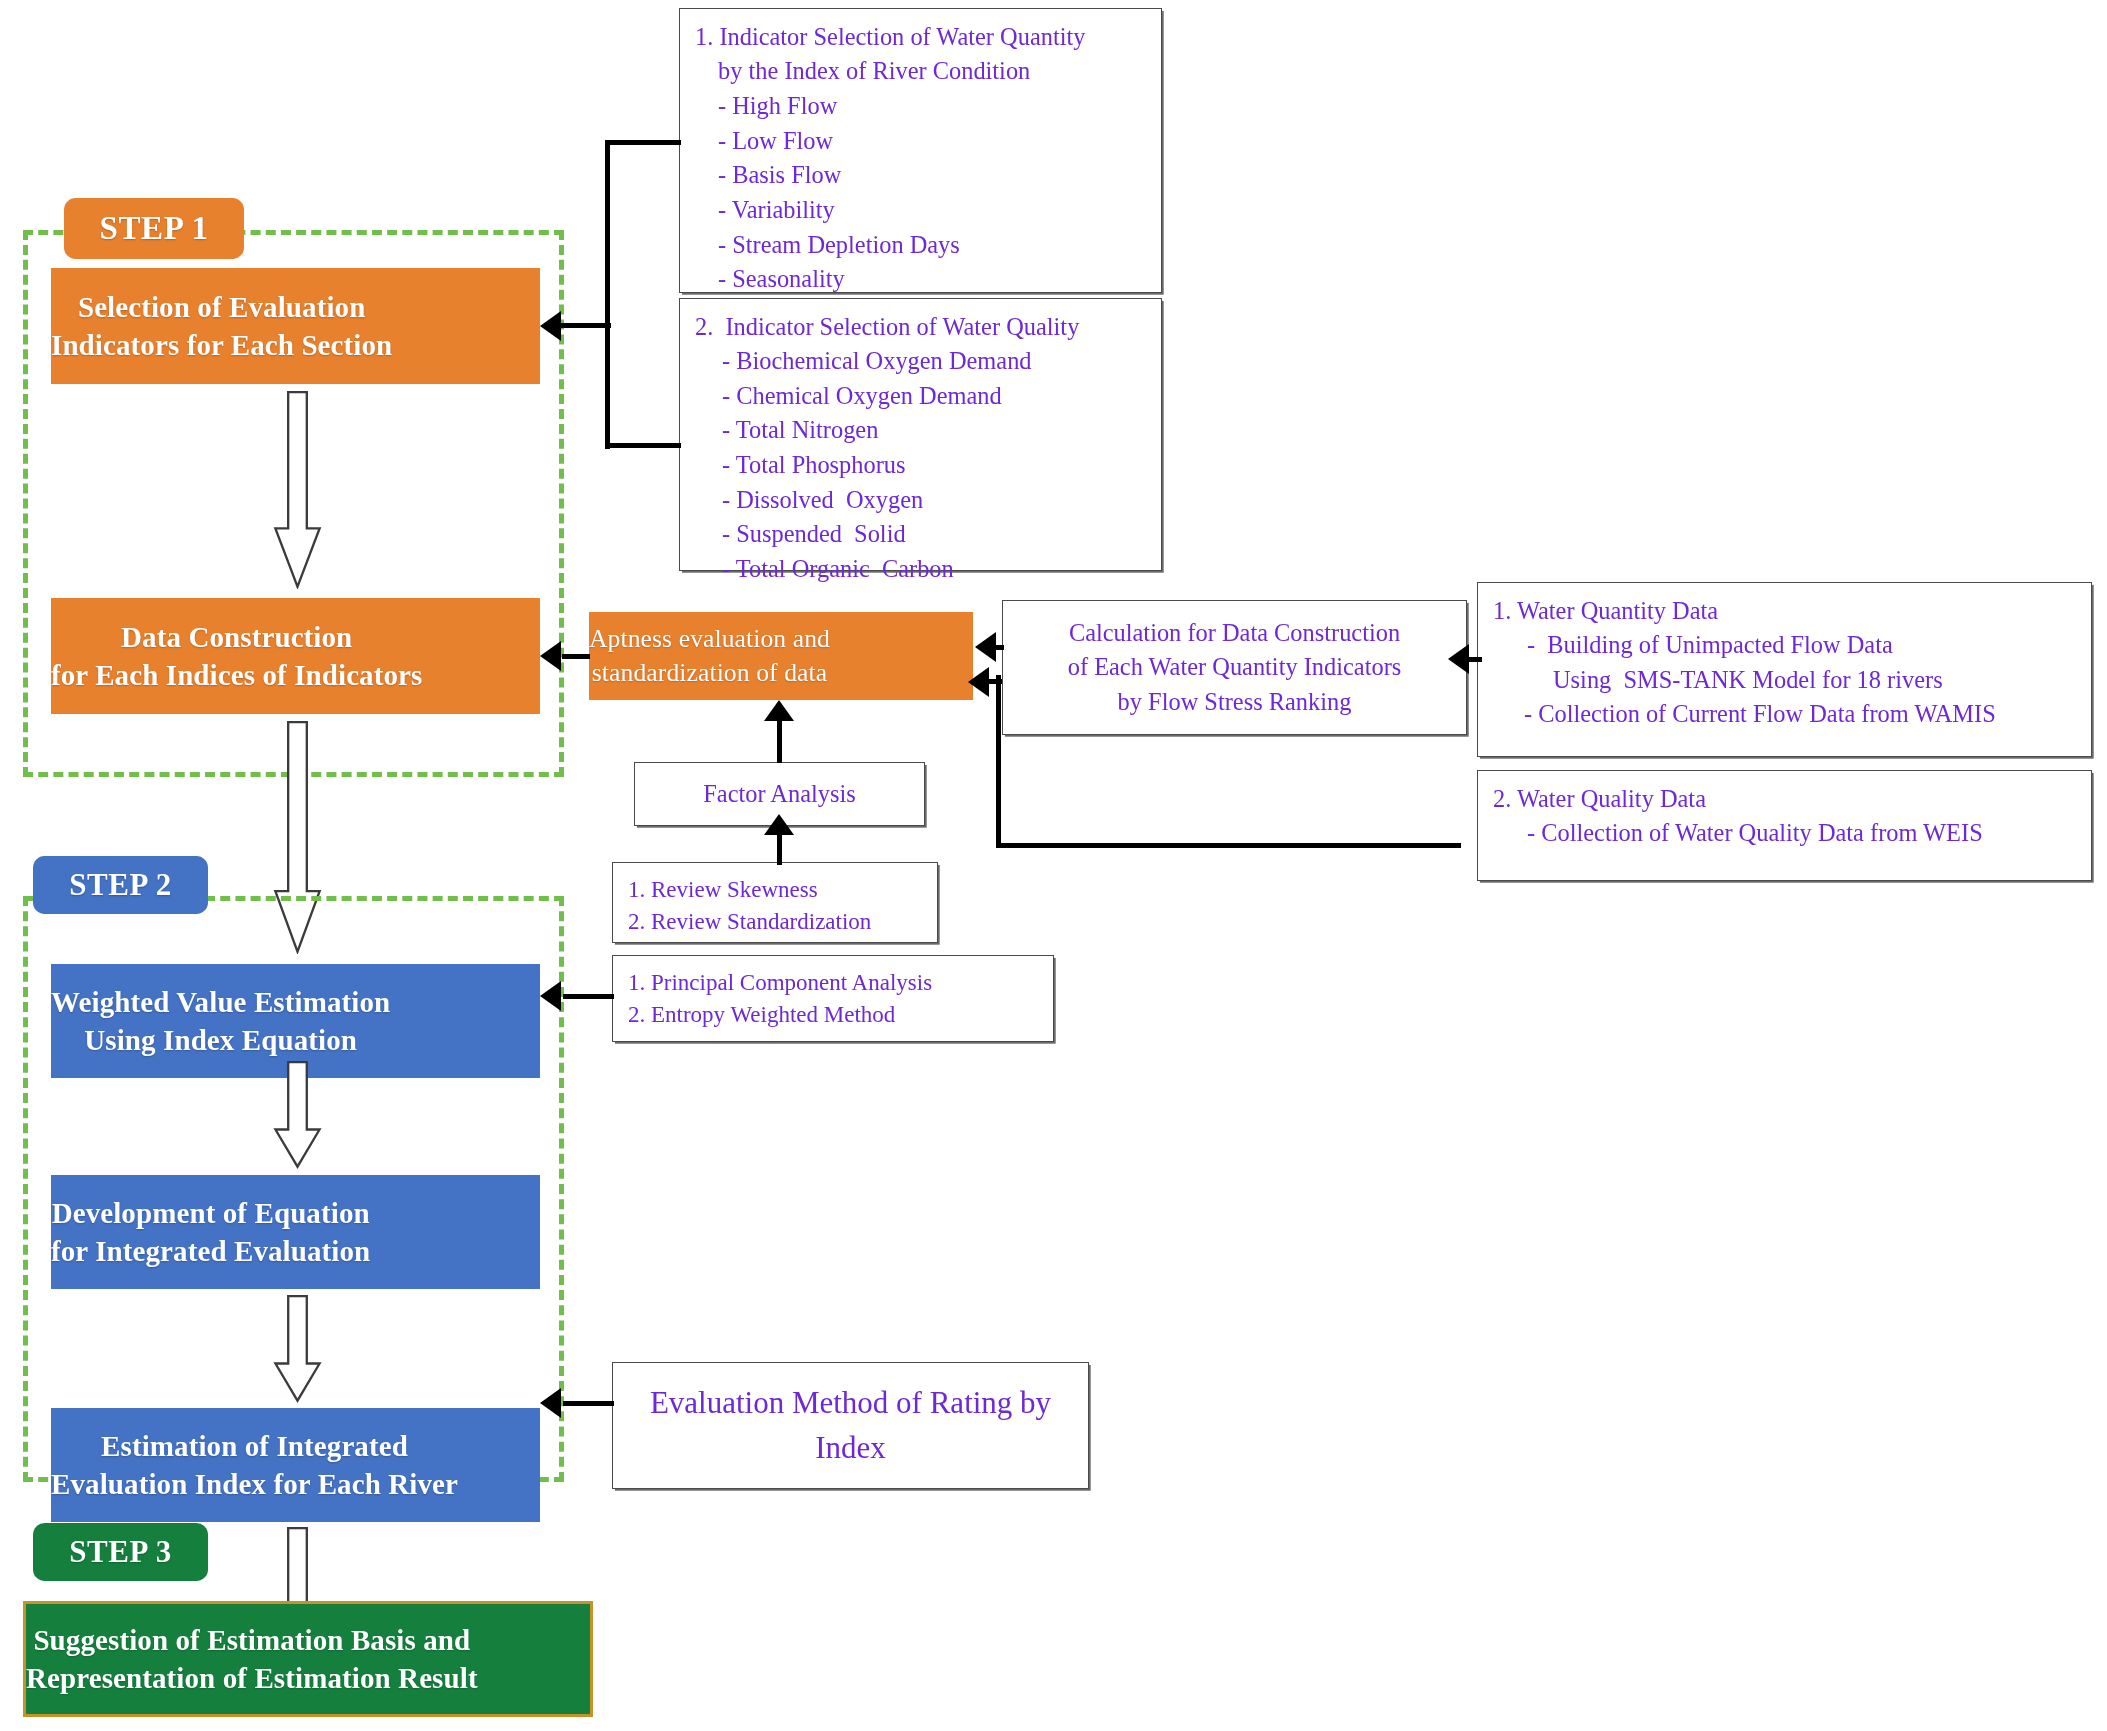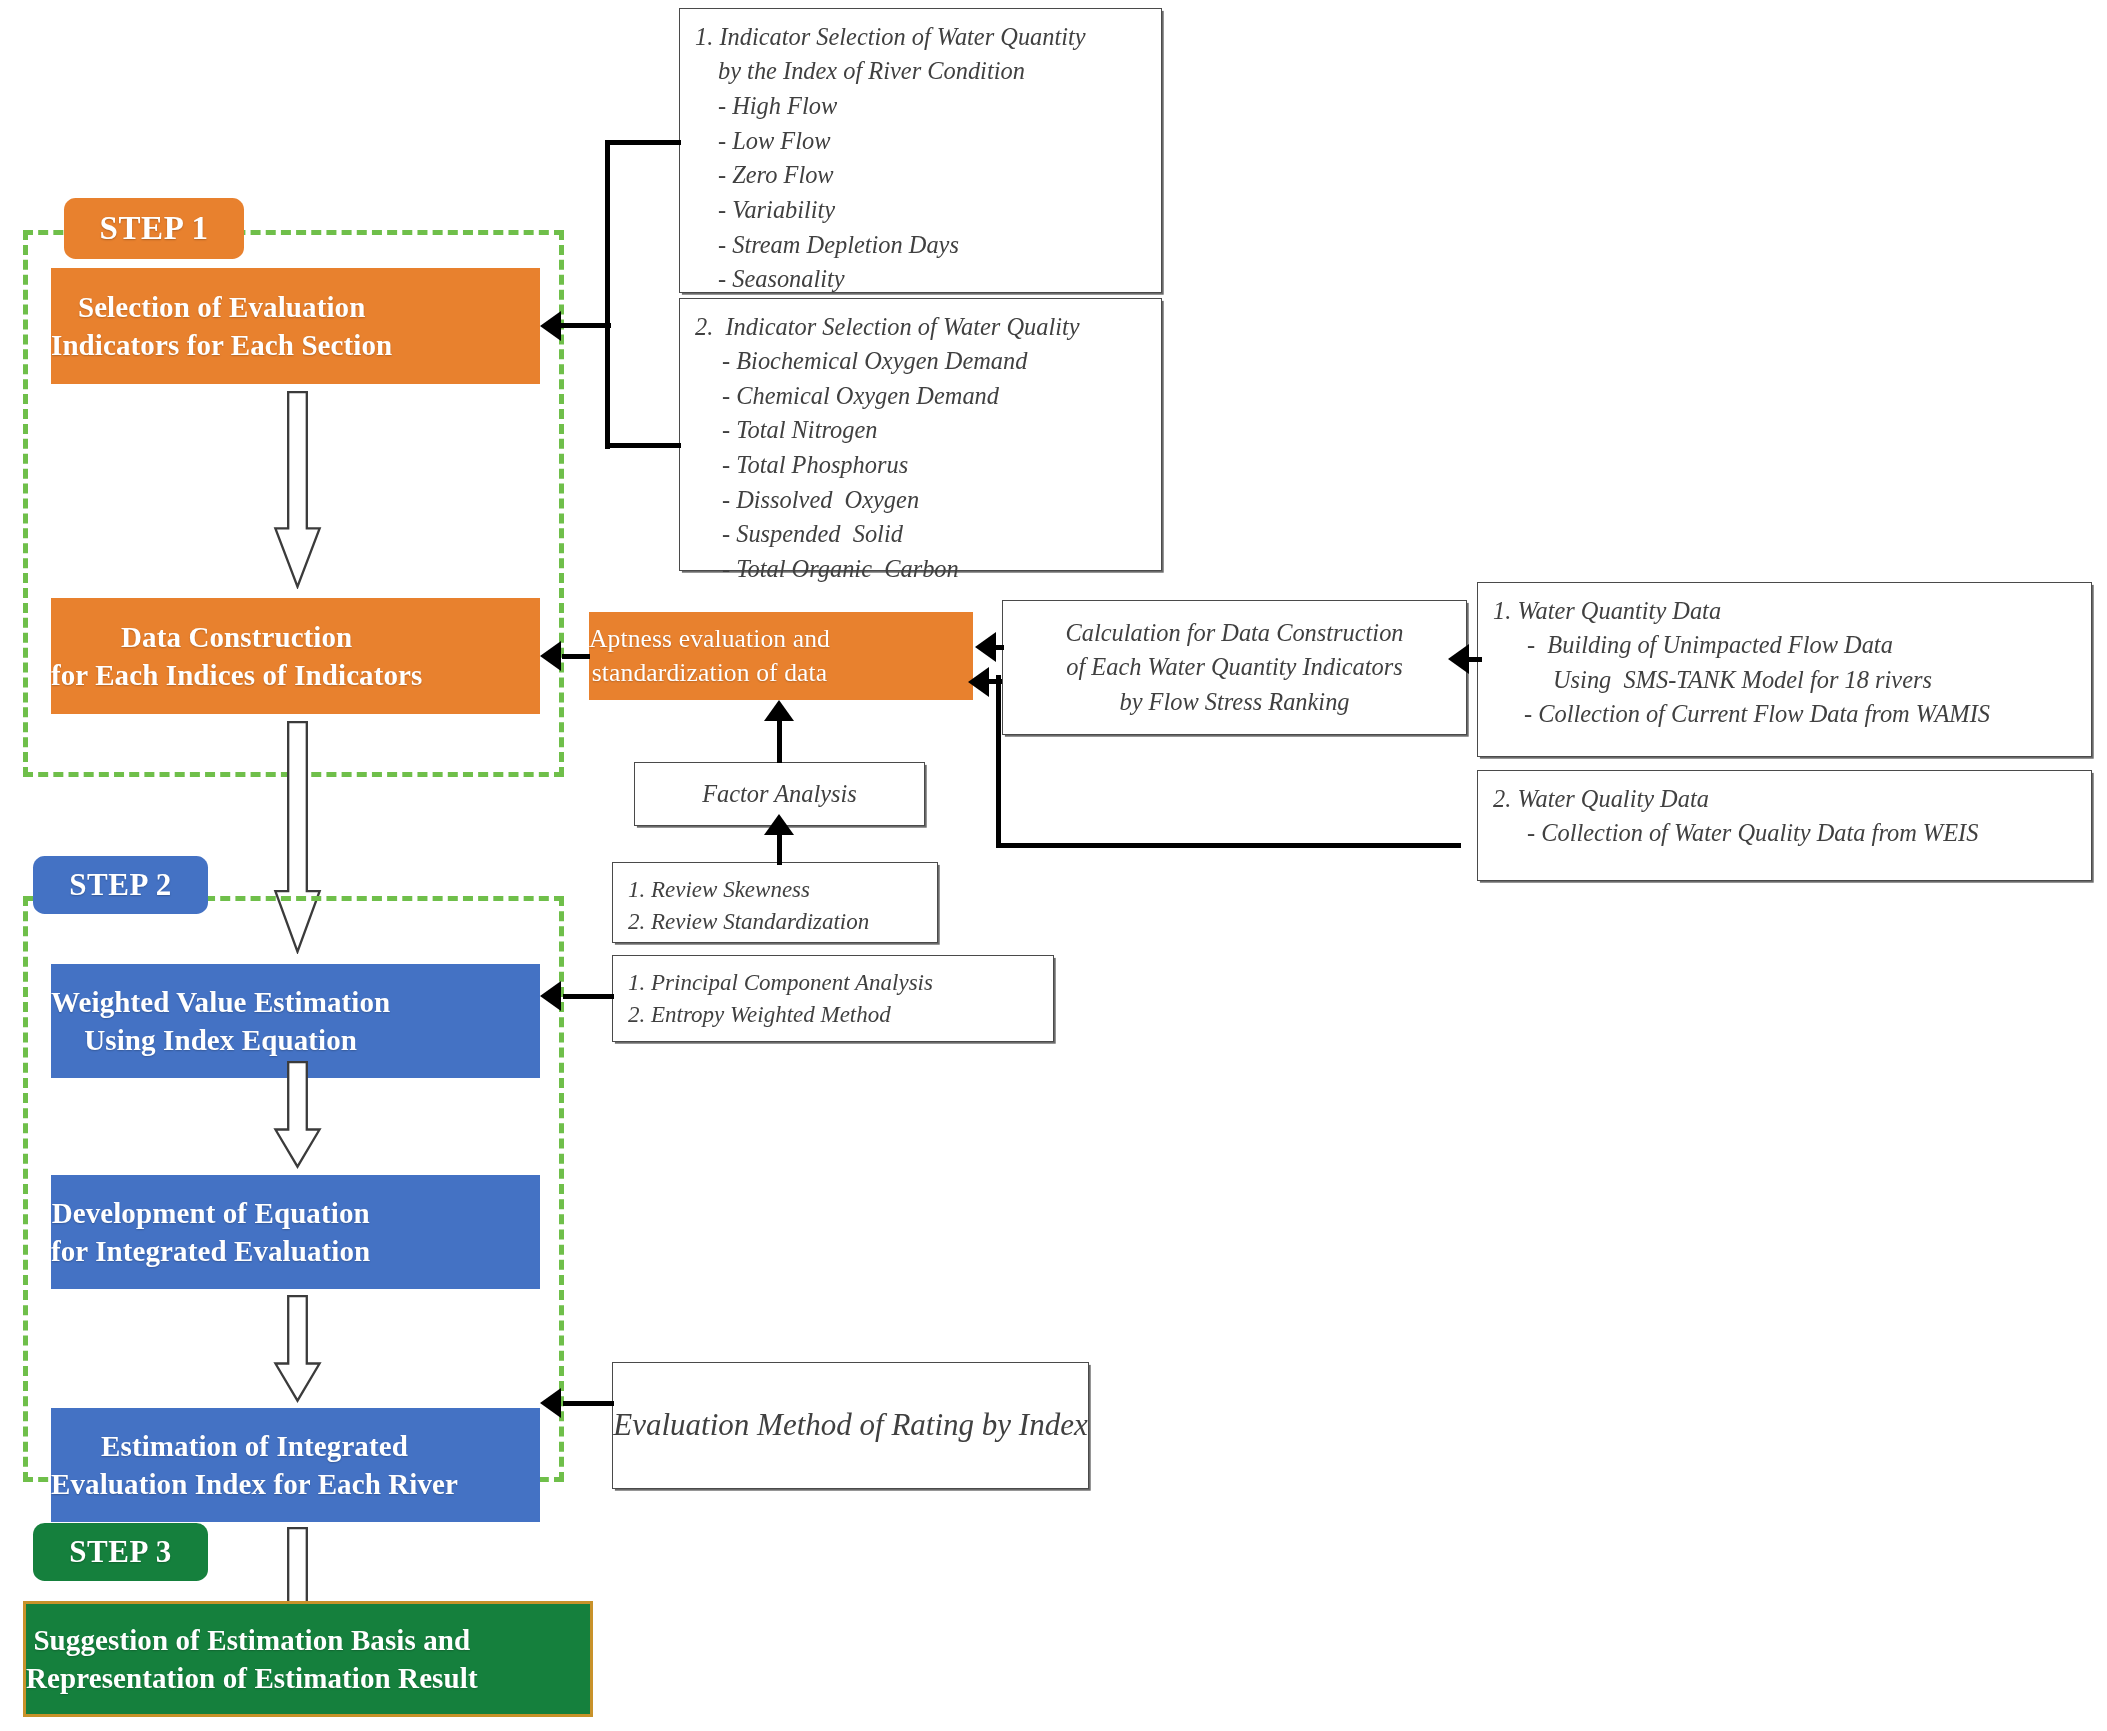--- a/index.html
+++ b/index.html
@@ -47,24 +47,23 @@
     border-radius: 11.6px;
     text-shadow: 0 1.2px 1.7px rgba(0,0,0,0.25);
     letter-spacing: 0.6px;
   }
 
   
   .wbox {
     background: #ffffff;
     border: 1.7px solid #4a4a4a;
     box-shadow: 2.3px 2.3px 0 -0.6px #6a6a6a;
-    color: #404040;
+    color: #6d28d9;
     line-height: 1.42;
     box-sizing: border-box;
-    font-style: italic;
   }
   .wbox .ln { white-space: pre; display: block; }
   .wbox.center {
     display: flex;
     flex-direction: column;
     align-items: center;
     justify-content: center;
     text-align: center;
   }
   .wbox.padded { padding: 10.5px 15px; }
@@ -128,21 +127,21 @@
 
   <svg class="abs blockarrow" style="left:273px; top:721px; width:49px; height:233px;" viewBox="0 0 84 400">
     <polygon points="26,2 58,2 58,292 80,292 42,396 4,292 26,292" fill="#ffffff" stroke="#3b3b3b" stroke-width="4"></polygon>
   </svg>
 
   <div class="abs wbox padded" style="left:679px; top:8.1px; width:483px; height:285px; font-size:24.4px;">
     <span class="ln">1. Indicator Selection of Water Quantity</span>
     <span class="ln" style="padding-left:23px;">by the Index of River Condition</span>
     <span class="ln" style="padding-left:23px;">- High Flow</span>
     <span class="ln" style="padding-left:23px;">- Low Flow</span>
-    <span class="ln" style="padding-left:23px;">- Zero Flow</span>
+    <span class="ln" style="padding-left:23px;">- Basis Flow</span>
     <span class="ln" style="padding-left:23px;">- Variability</span>
     <span class="ln" style="padding-left:23px;">- Stream Depletion Days</span>
     <span class="ln" style="padding-left:23px;">- Seasonality</span>
   </div>
 
   <div class="abs wbox padded" style="left:679px; top:298px; width:483px; height:273px; font-size:24.4px;">
     <span class="ln">2.  Indicator Selection of Water Quality</span>
     <span class="ln" style="padding-left:27px;">- Biochemical Oxygen Demand</span>
     <span class="ln" style="padding-left:27px;">- Chemical Oxygen Demand</span>
     <span class="ln" style="padding-left:27px;">- Total Nitrogen</span>

